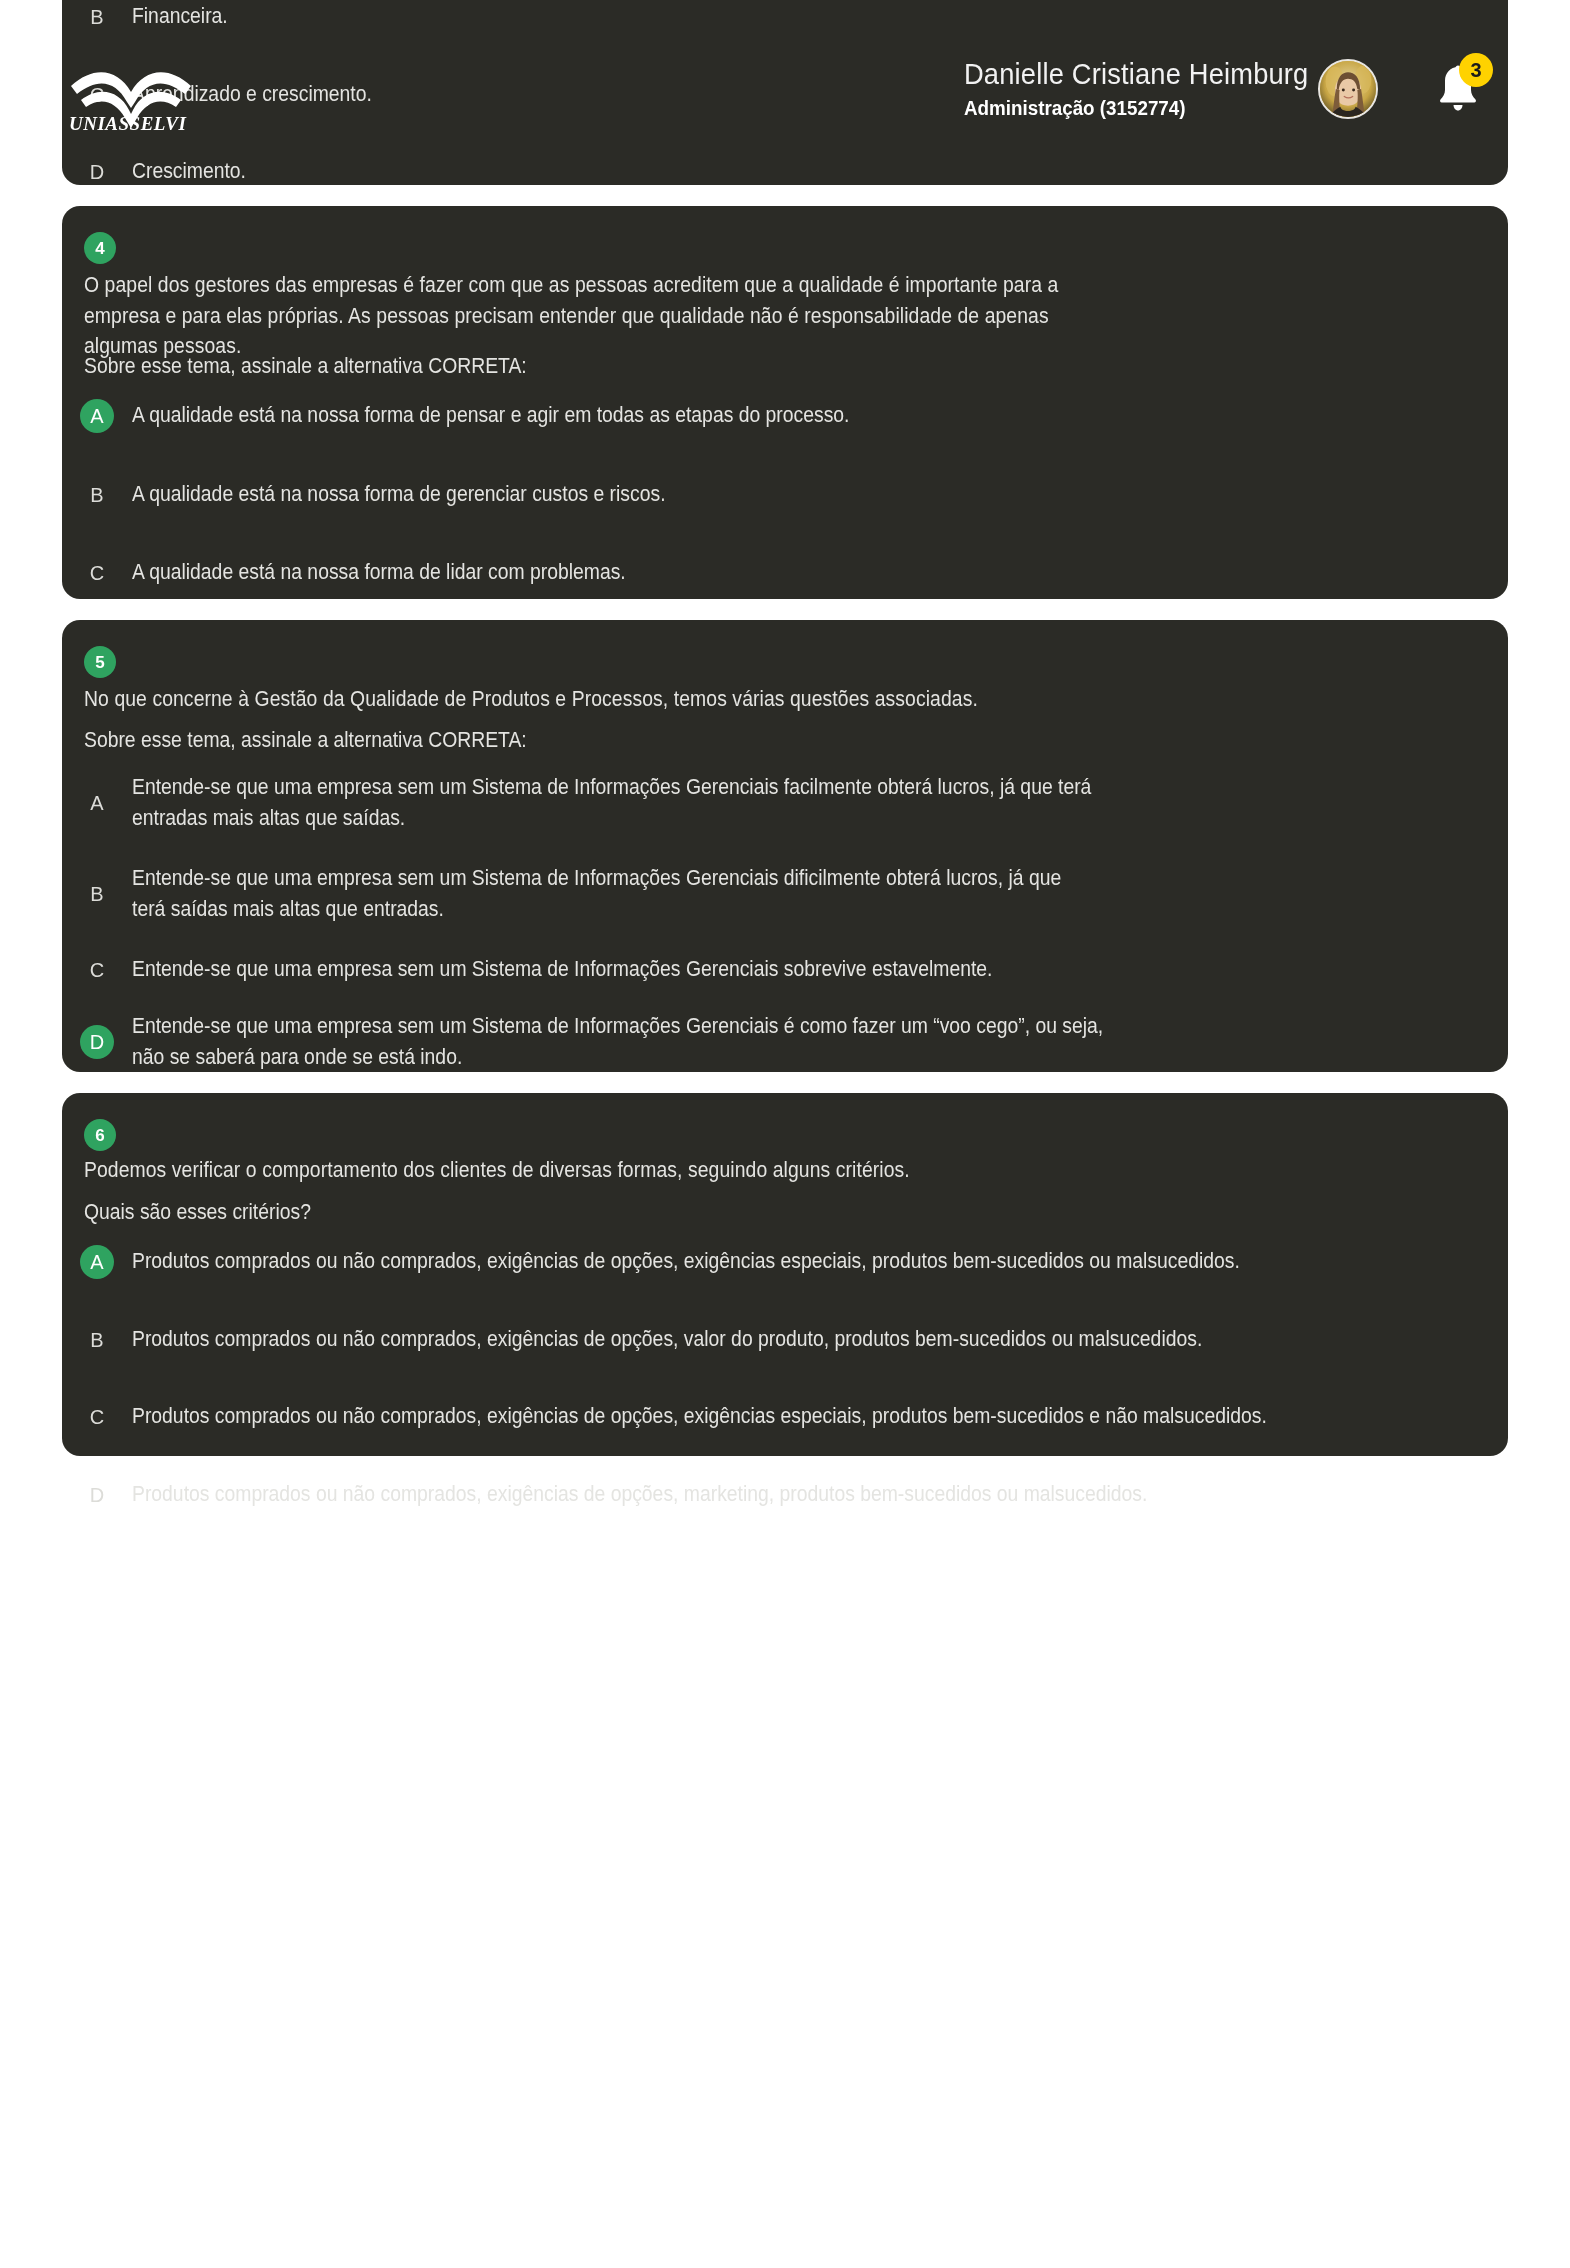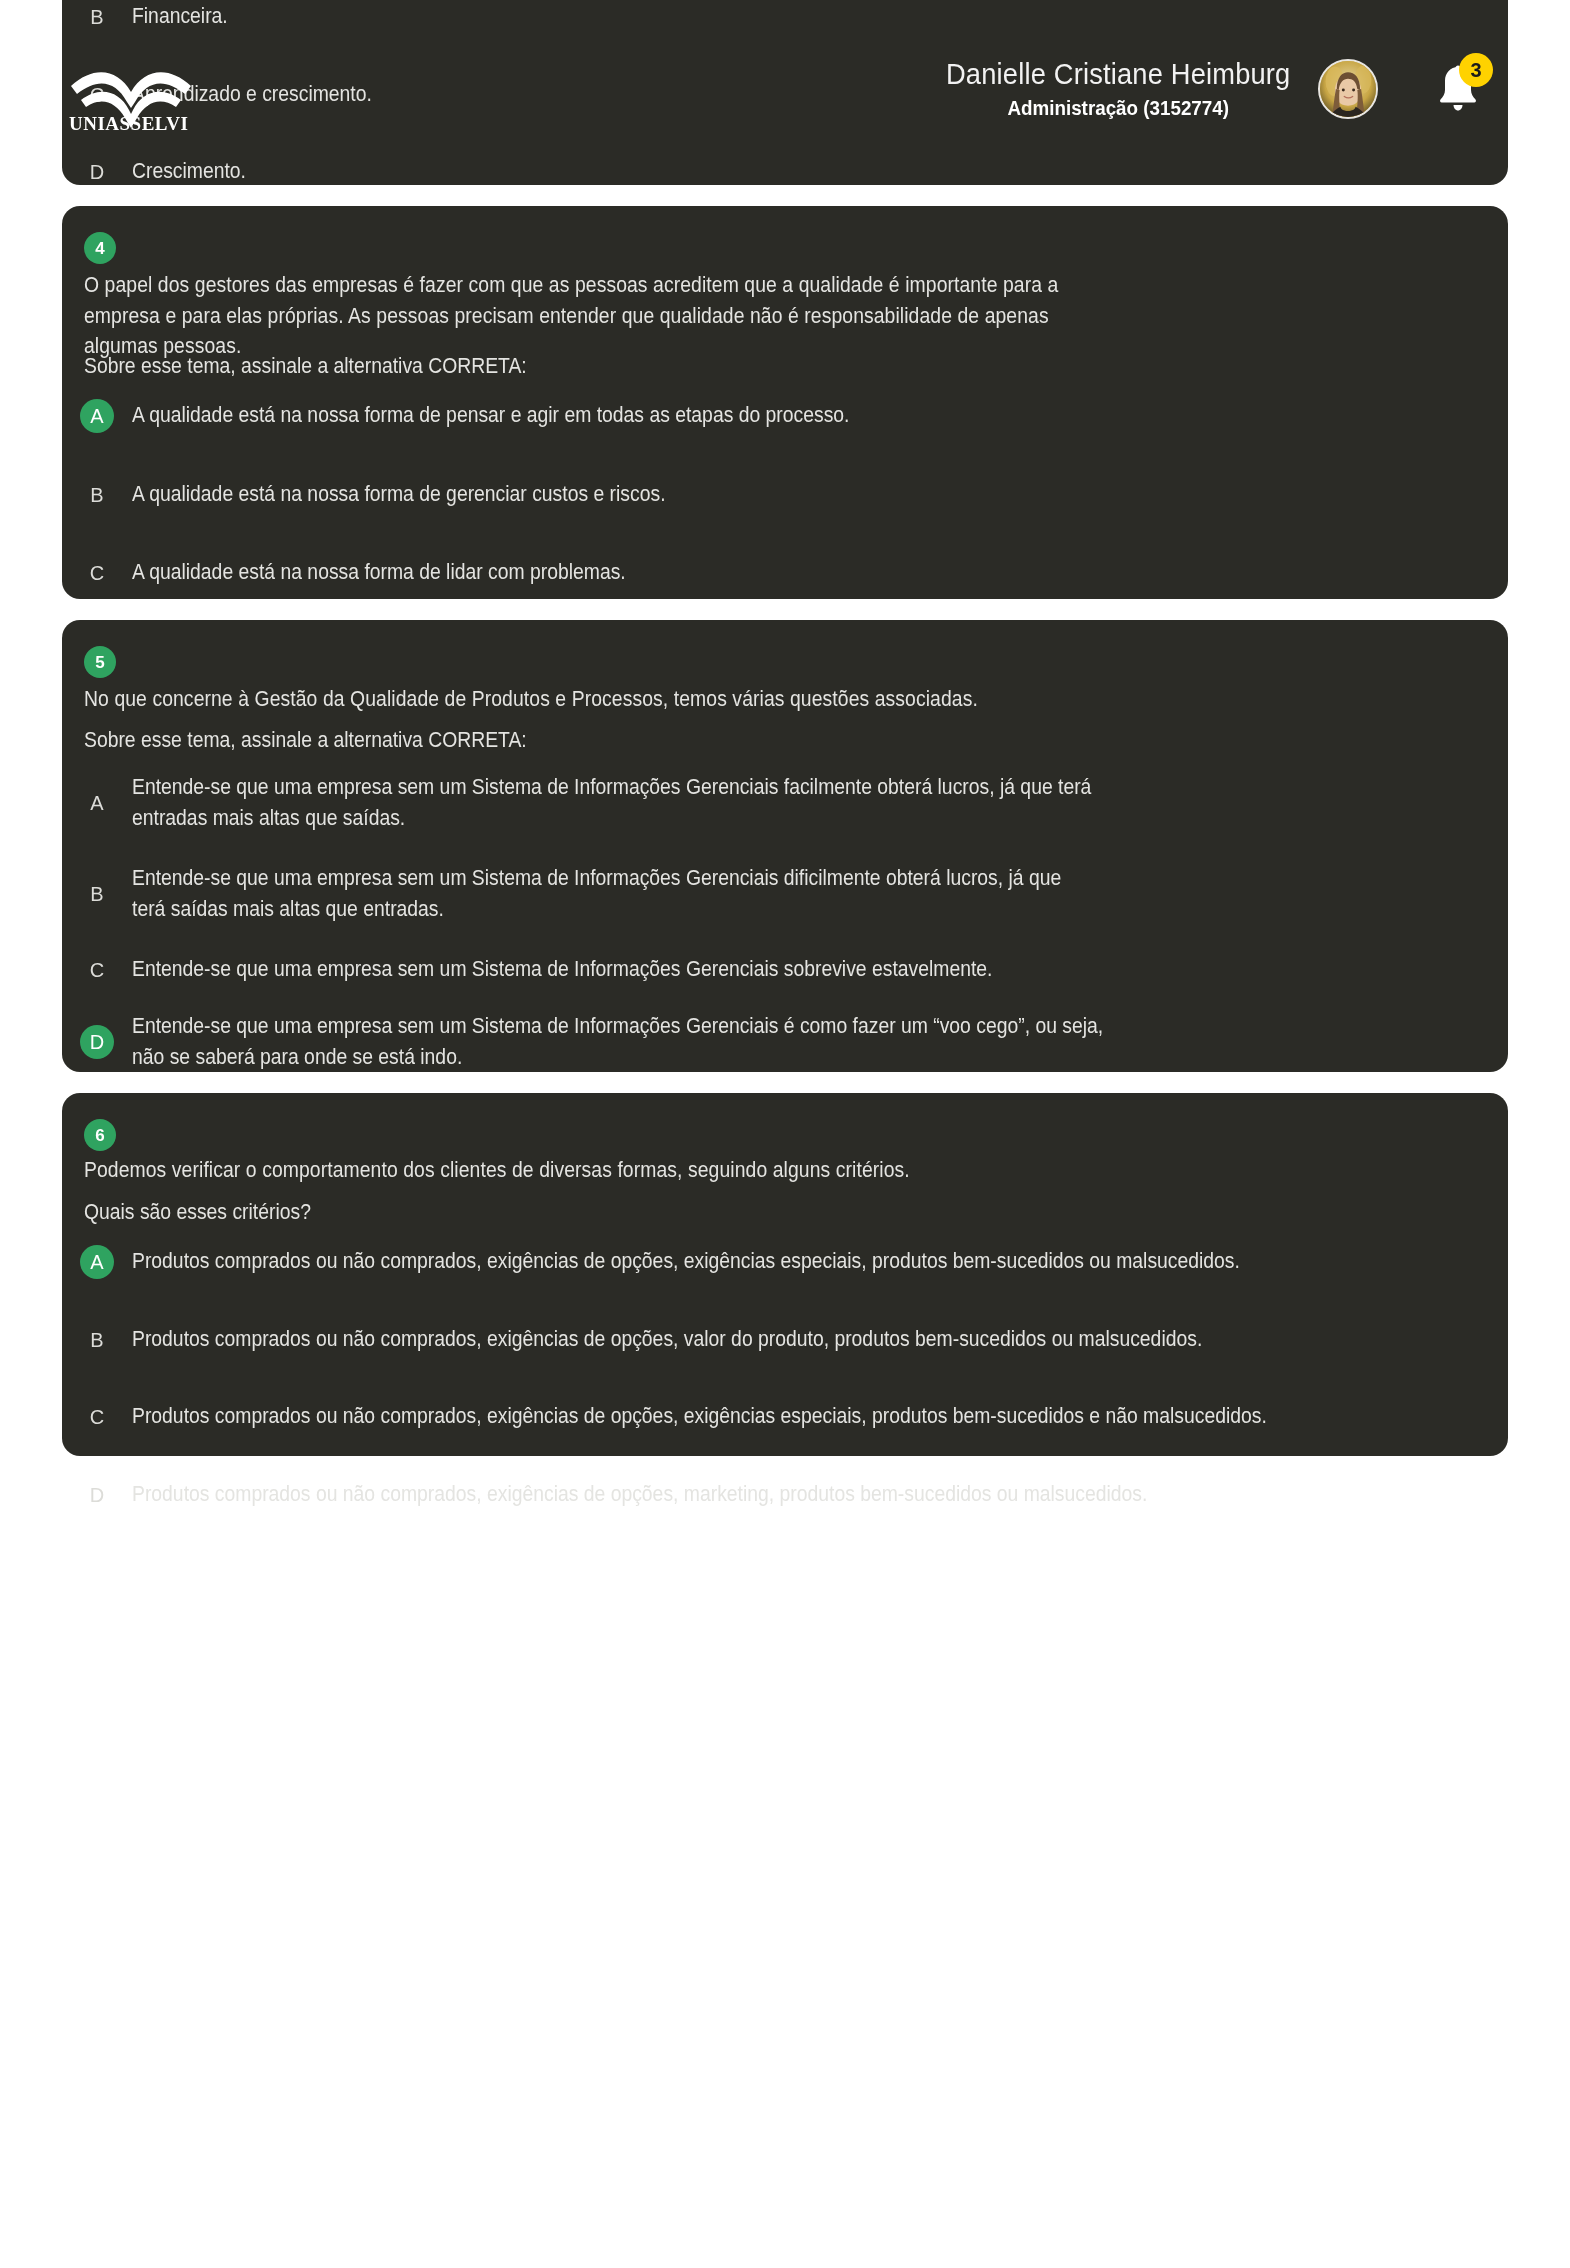--- a/index.html
+++ b/index.html
@@ -46,37 +46,38 @@
   }
 
   
   .logo {
     position: absolute;
     left: 5px;
     top: 58px;
     width: 160px;
     height: 75px;
     pointer-events: auto;
+    font-style: italic;
   }
   .logo svg { display: block; }
 
   
   .user-area {
     position: absolute;
     right: 22px;
     top: 58px;
     display: flex;
     align-items: center;
     gap: 0;
     pointer-events: auto;
   }
 
   .user-text {
-    text-align: center;
-    margin-right: 28px;
+    text-align: left;
+    margin-right: 10px;
     line-height: 1.12;
   }
   .user-name {
     font-size: 29px;
     color: #f2f2f2;
     font-weight: 400;
     letter-spacing: .2px;
     white-space: nowrap;
     font-family: "Liberation Sans", sans-serif;
     transform: scaleX(.94);

